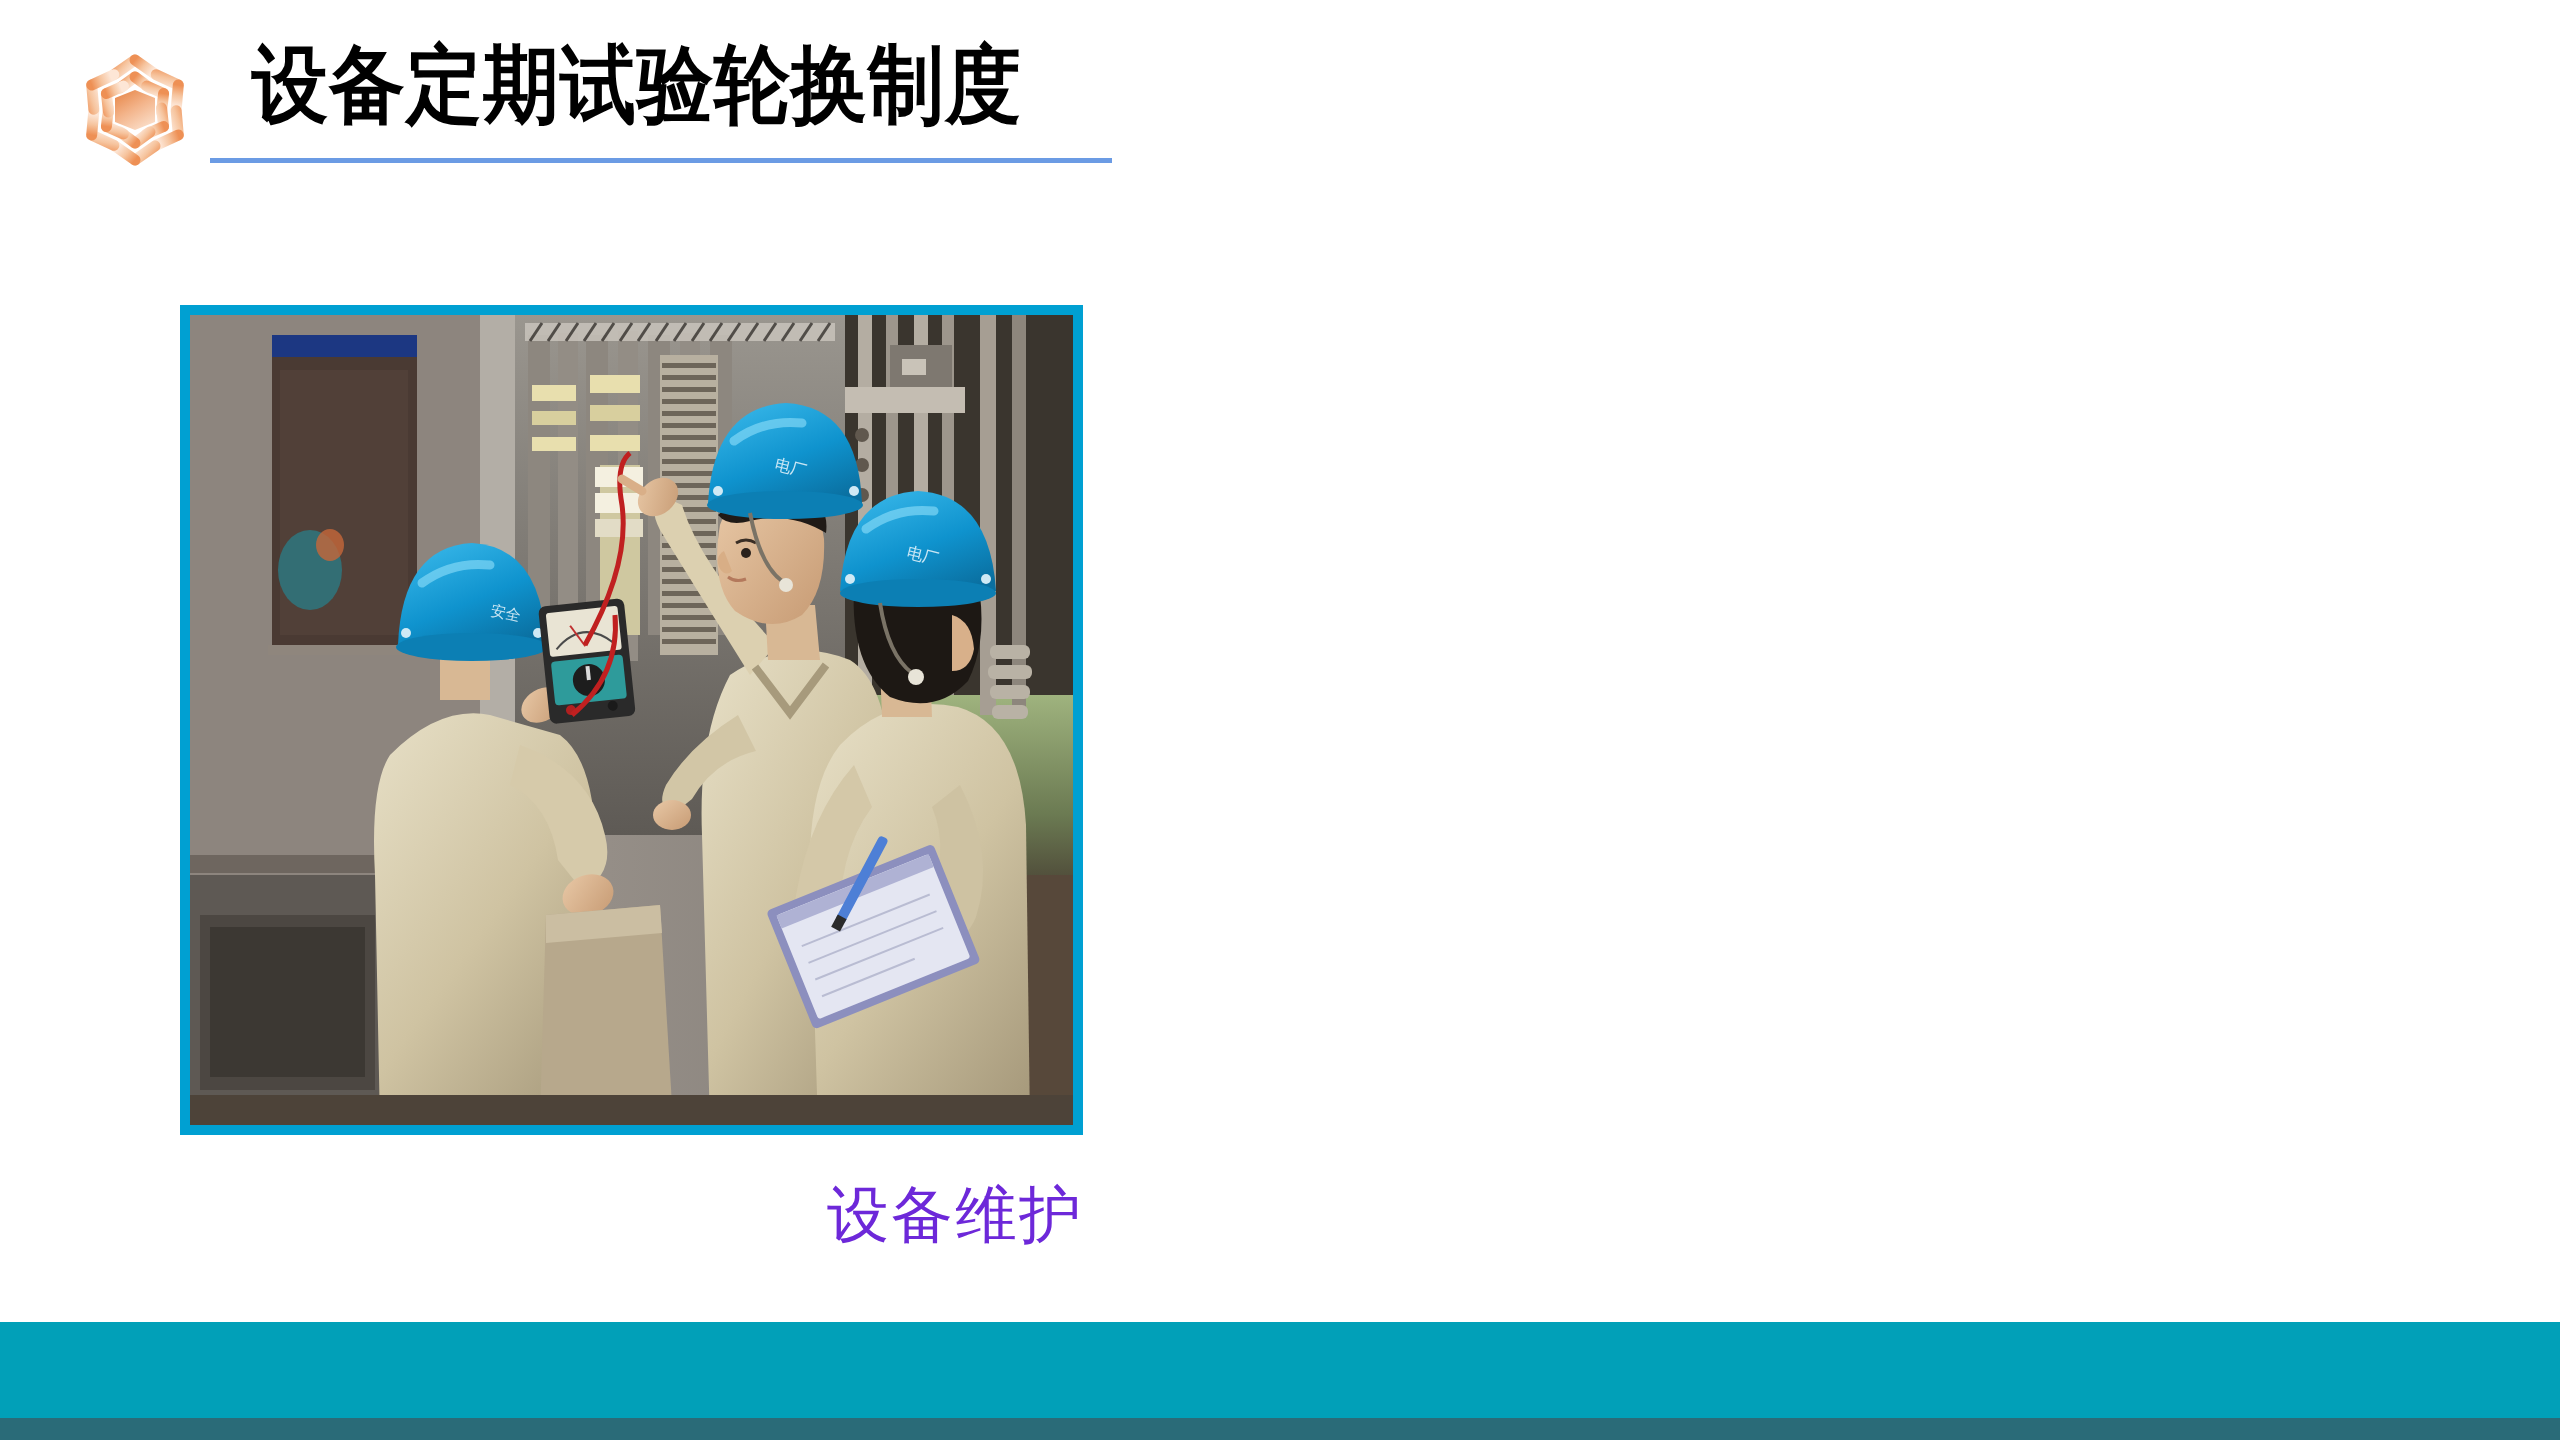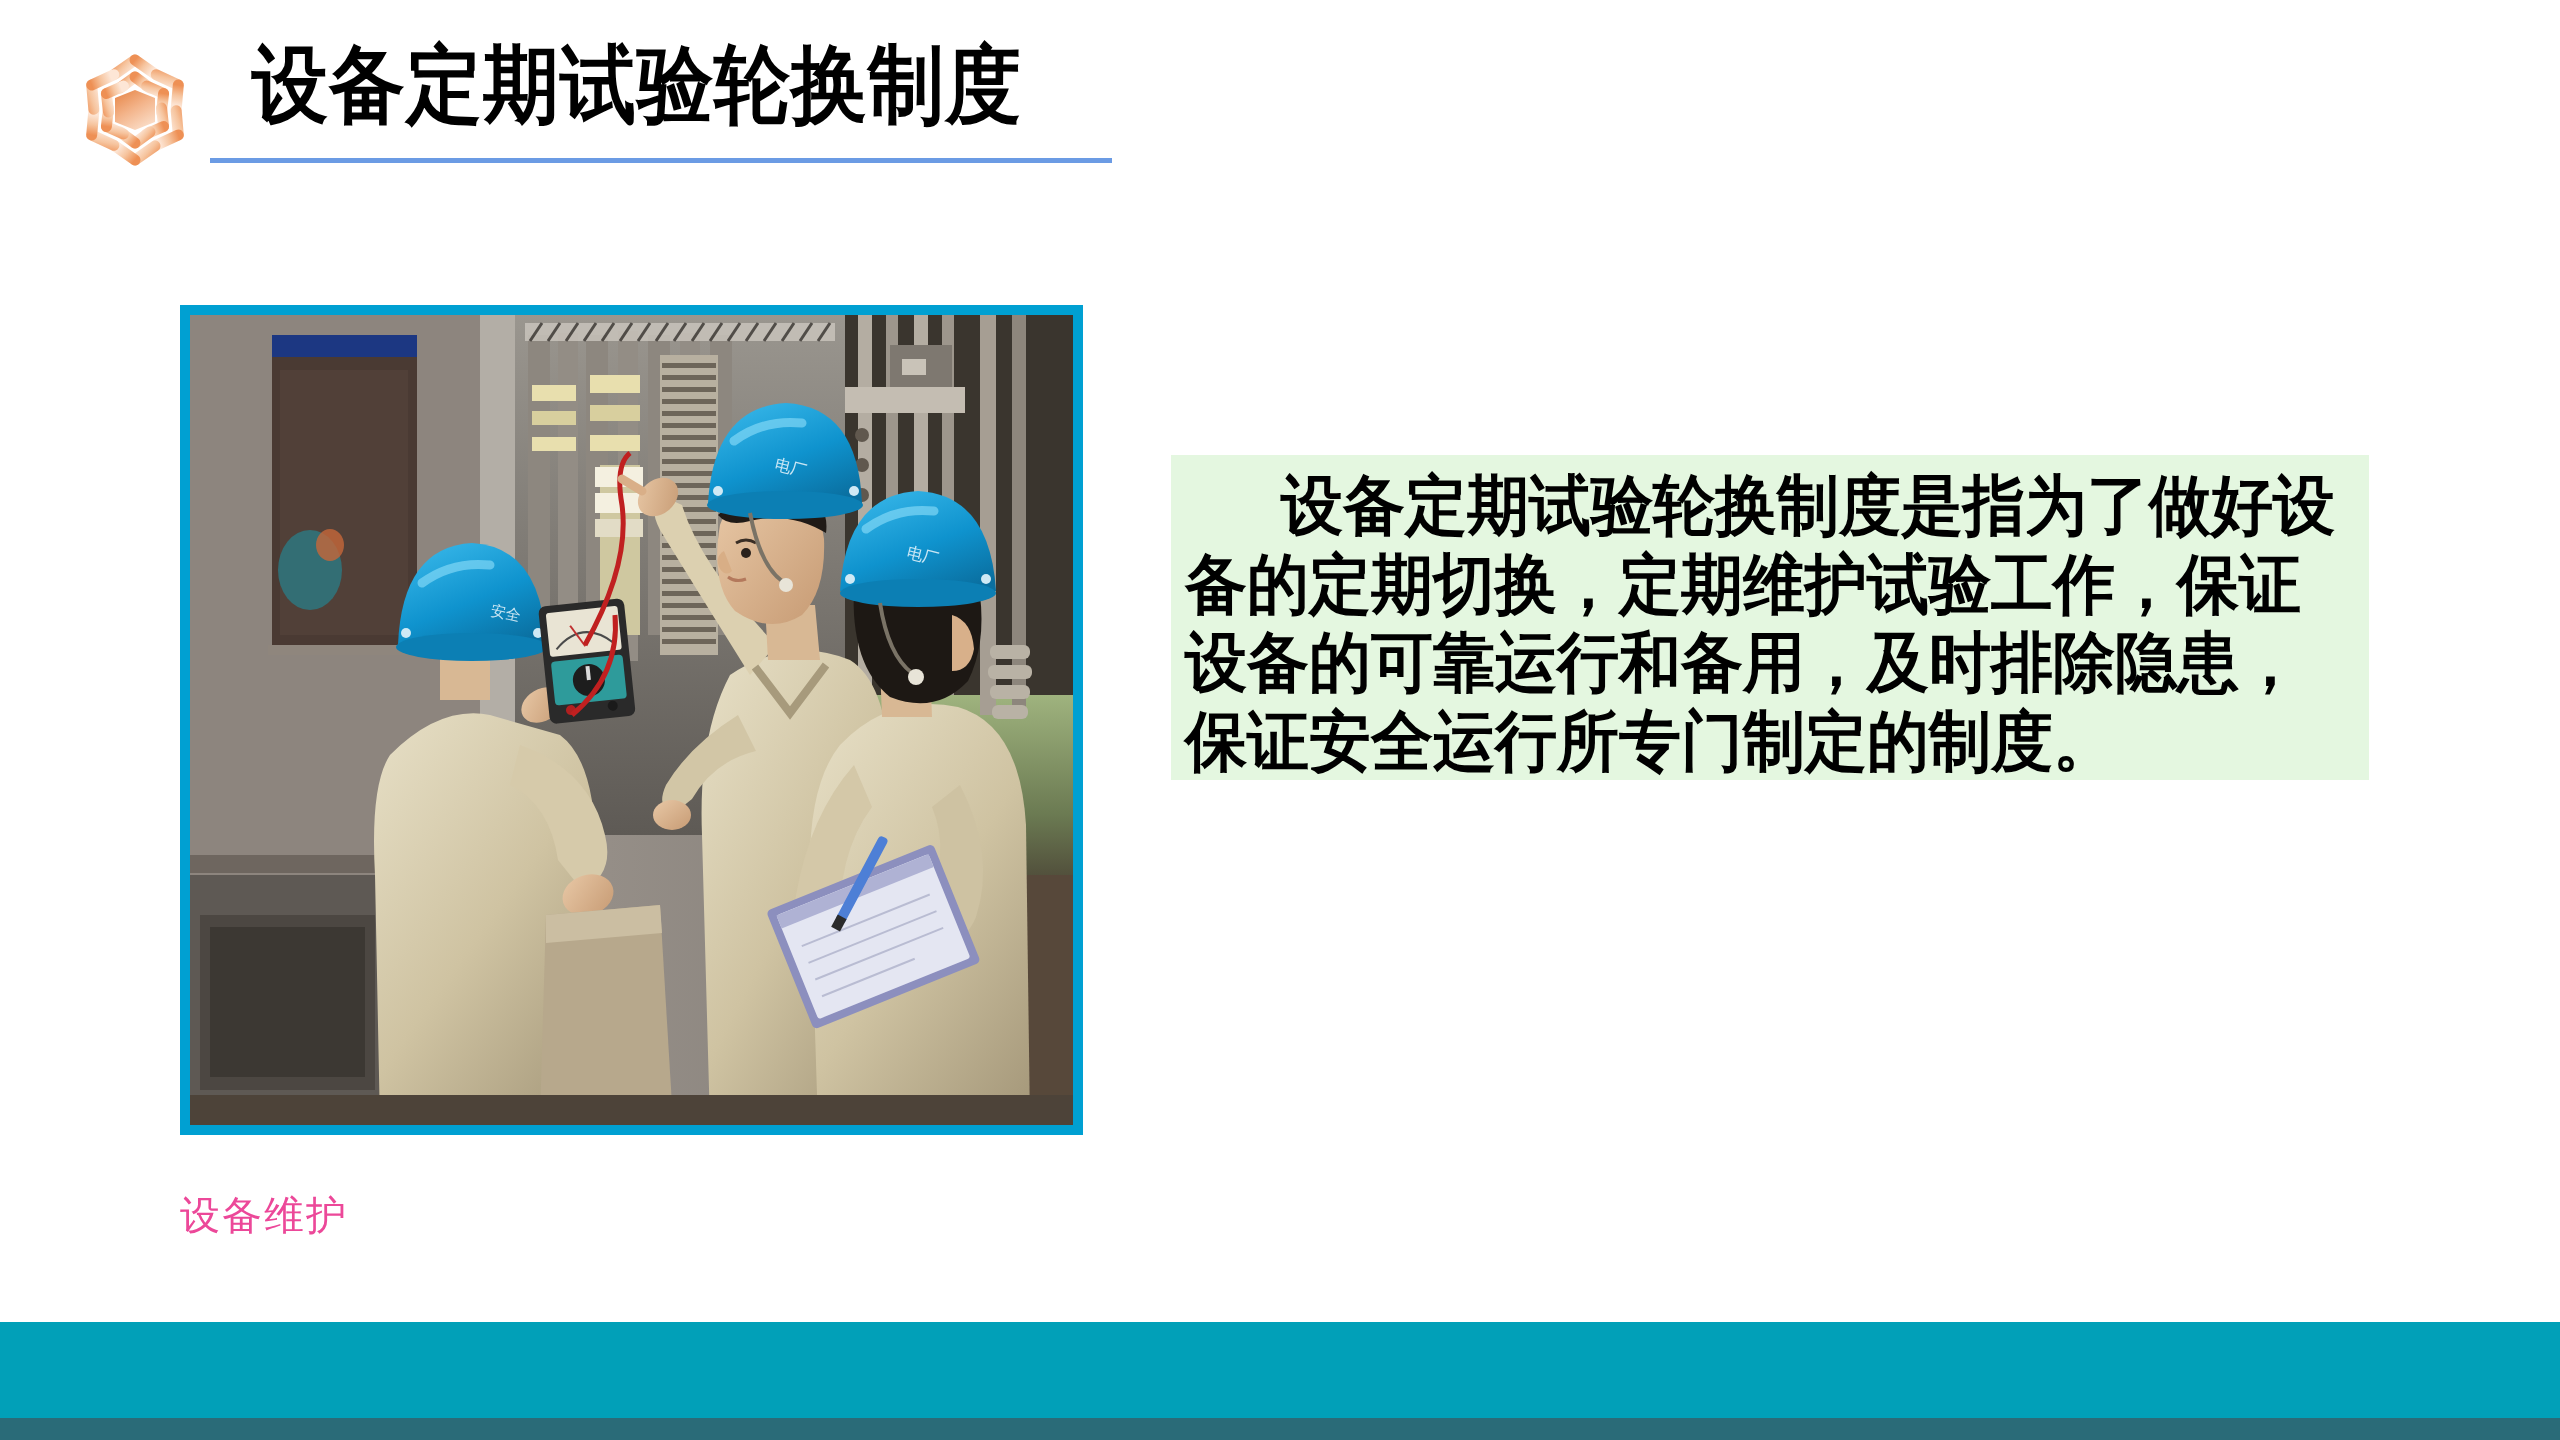--- a/index.html
+++ b/index.html
@@ -75,25 +75,25 @@
     overflow: hidden;
     background: #6d6560;
   }
   #photo-canvas svg { display: block; width: 100%; height: 100%; }
 
   #photo-caption {
     position: absolute;
     left: 180px;
     top: 1175px;
     width: 903px;
-    text-align: left;
-    font-size: 40px;
+    text-align: right;
+    font-size: 62px;
     line-height: 80px;
     font-weight: normal;
-    color: #ec4899;
+    color: #6d28d9;
     letter-spacing: 2px;
   }
 
   
   #description-box {
     position: absolute;
     left: 1171px;
     top: 455px;
     width: 1198px;
     height: 325px;
@@ -491,20 +491,17 @@
         <path d="M 356 600 L 470 590 L 482 790 L 350 802 Z" fill="#B7A88C"></path>
         <path d="M 356 600 L 470 590 L 472 618 L 356 628 Z" fill="#CBBEA2"></path>
 
         <rect x="0" y="780" width="883" height="30" fill="#4d4339"></rect>
       </svg>
     </div>
   </div>
 
   <div id="photo-caption">设备维护</div>
 
-  <div id="description-box">
-    <div id="description-text">设备定期试验轮换制度是指为了做好设备的定期切换，定期维护试验工作，保证设备的可靠运行和备用，及时排除隐患，保证安全运行所专门制定的制度。</div>
-  </div>
 
   <div id="footer-bar"></div>
   <div id="footer-bar-accent"></div>
 
 </div>
 
 </body></html>

